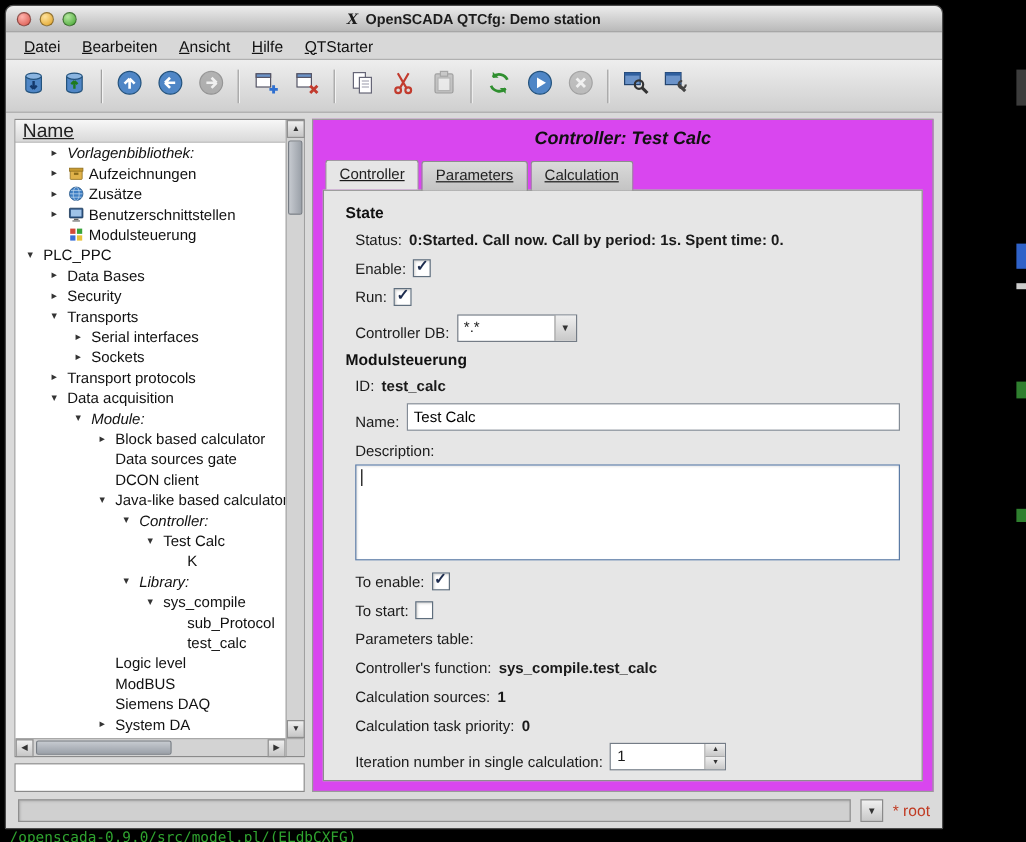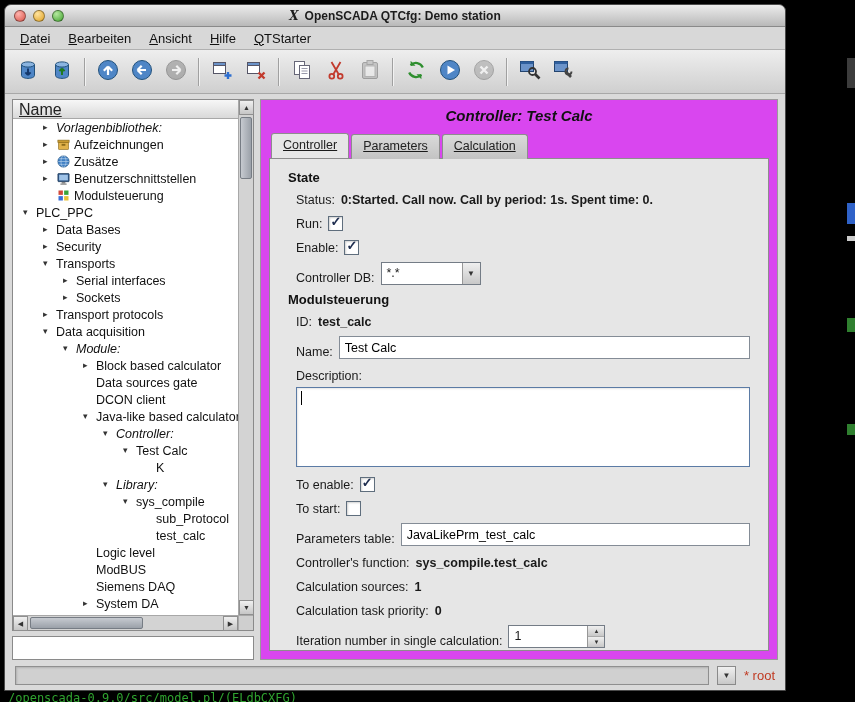--- a/index.html
+++ b/index.html
@@ -430,25 +430,25 @@
 
         <div class="tab-frame">
 
           <div class="group-label">State</div>
           <div class="group">
             <div class="frow">
               <span class="flabel">Status:</span>
               <span class="bv">0:Started. Call now. Call by period: 1s. Spent time: 0.</span>
             </div>
             <div class="frow">
+              <span class="flabel">Enable:</span>
+              <span class="cb checked"></span>
+            </div>
+            <div class="frow">
               <span class="flabel">Run:</span>
-              <span class="cb checked"></span>
-            </div>
-            <div class="frow">
-              <span class="flabel">Enable:</span>
               <span class="cb checked"></span>
             </div>
             <div class="frow">
               <span class="flabel">Controller DB:</span>
               <span class="combo">
                 <span class="cval">*.*</span>
                 <span class="cbtn">▼</span>
               </span>
             </div>
           </div>
@@ -472,21 +472,20 @@
             <div class="frow">
               <span class="flabel">To enable:</span>
               <span class="cb checked"></span>
             </div>
             <div class="frow">
               <span class="flabel">To start:</span>
               <span class="cb"></span>
             </div>
             <div class="frow">
               <span class="flabel">Parameters table:</span>
-              <input class="tinput grow" value="JavaLikePrm_test_calc" style="">
             </div>
             <div class="frow">
               <span class="flabel">Controller's function:</span>
               <span class="bv">sys_compile.test_calc</span>
             </div>
             <div class="frow">
               <span class="flabel">Calculation sources:</span>
               <span class="bv">1</span>
             </div>
             <div class="frow">

